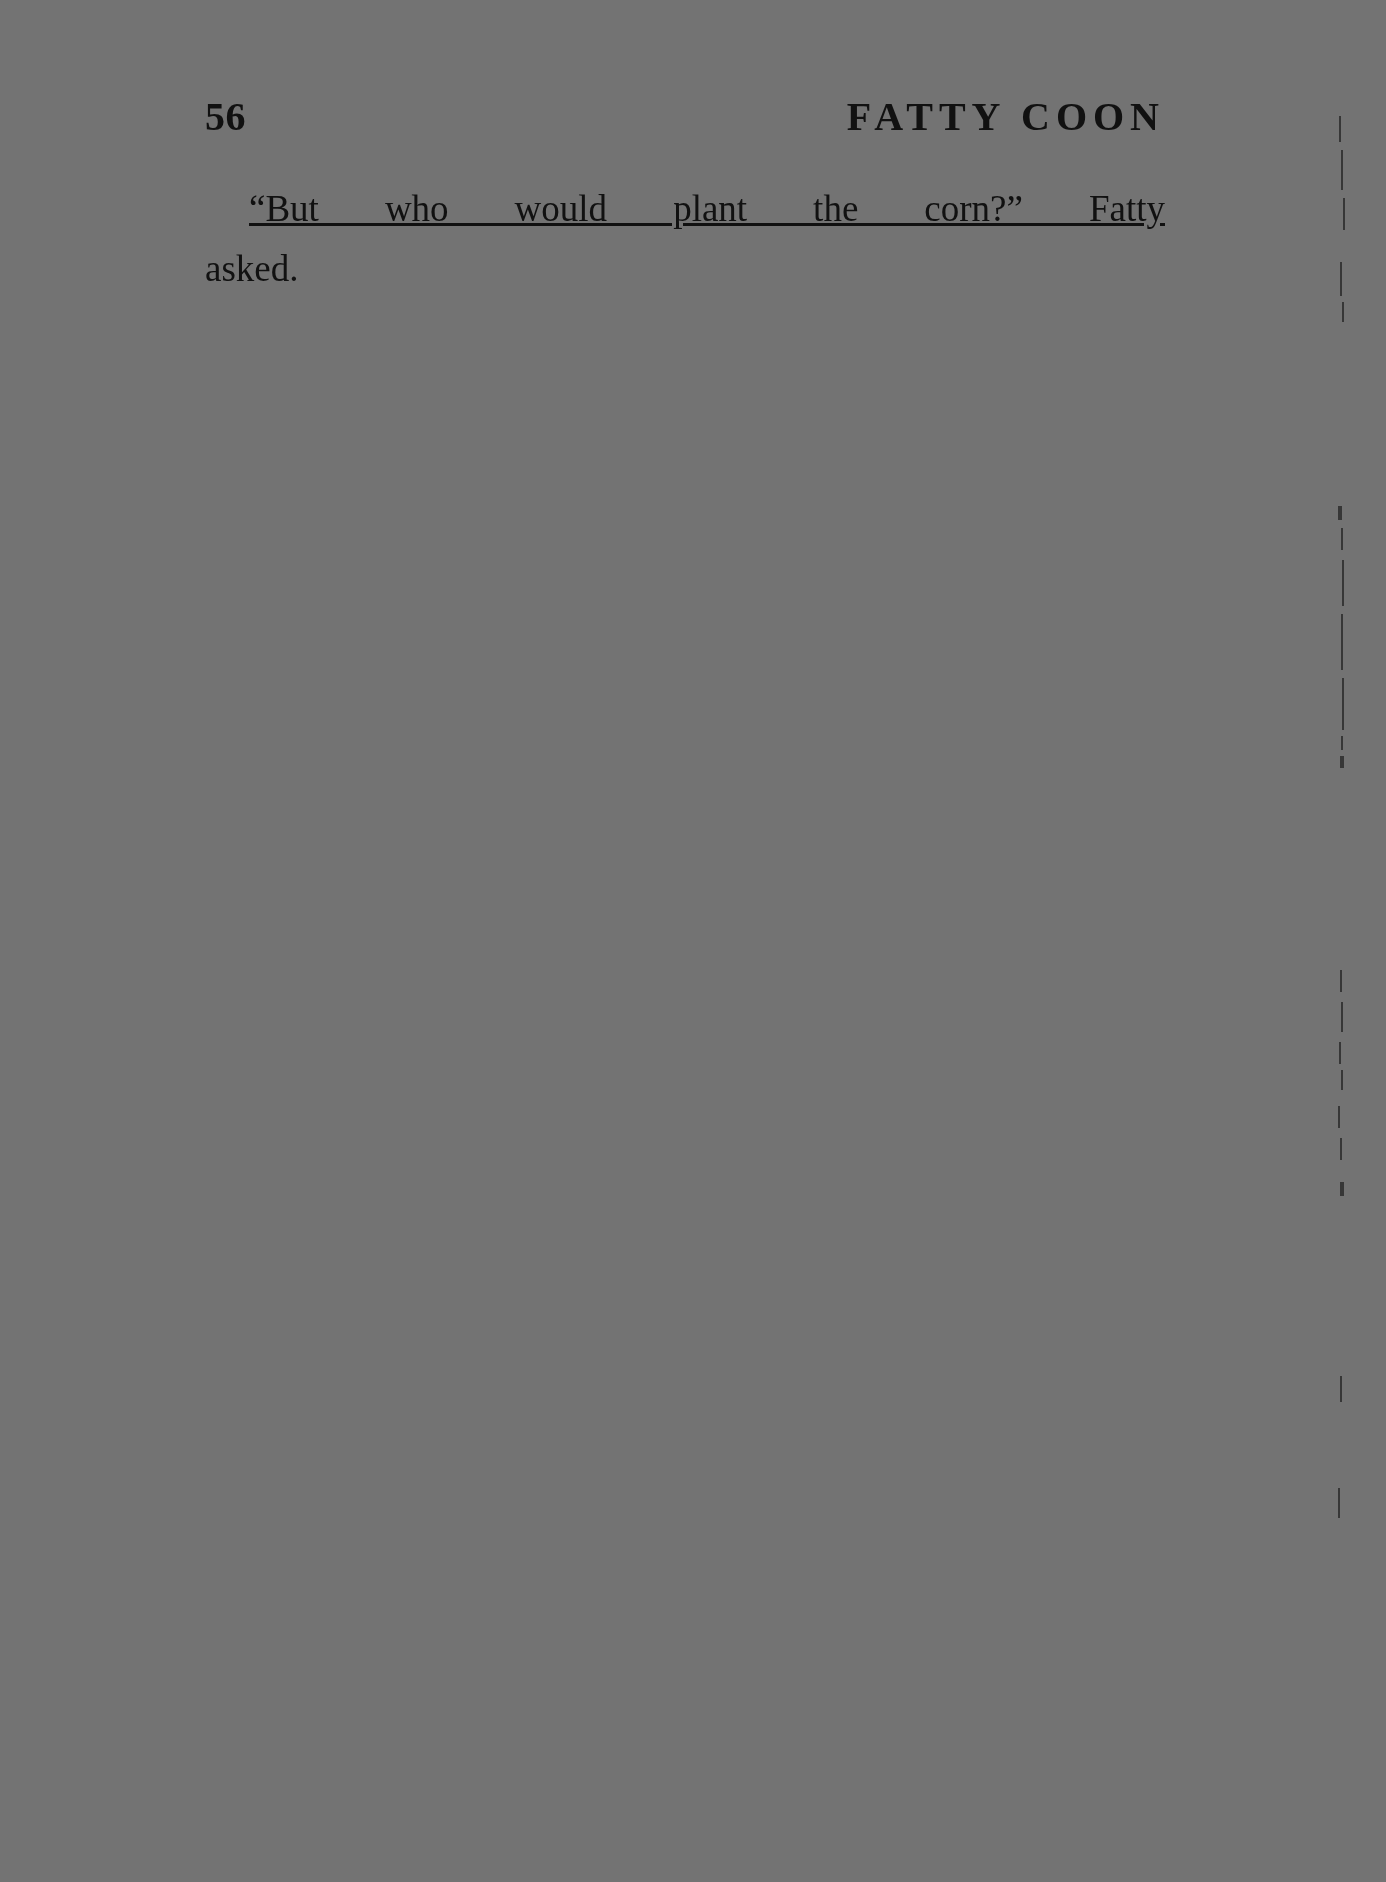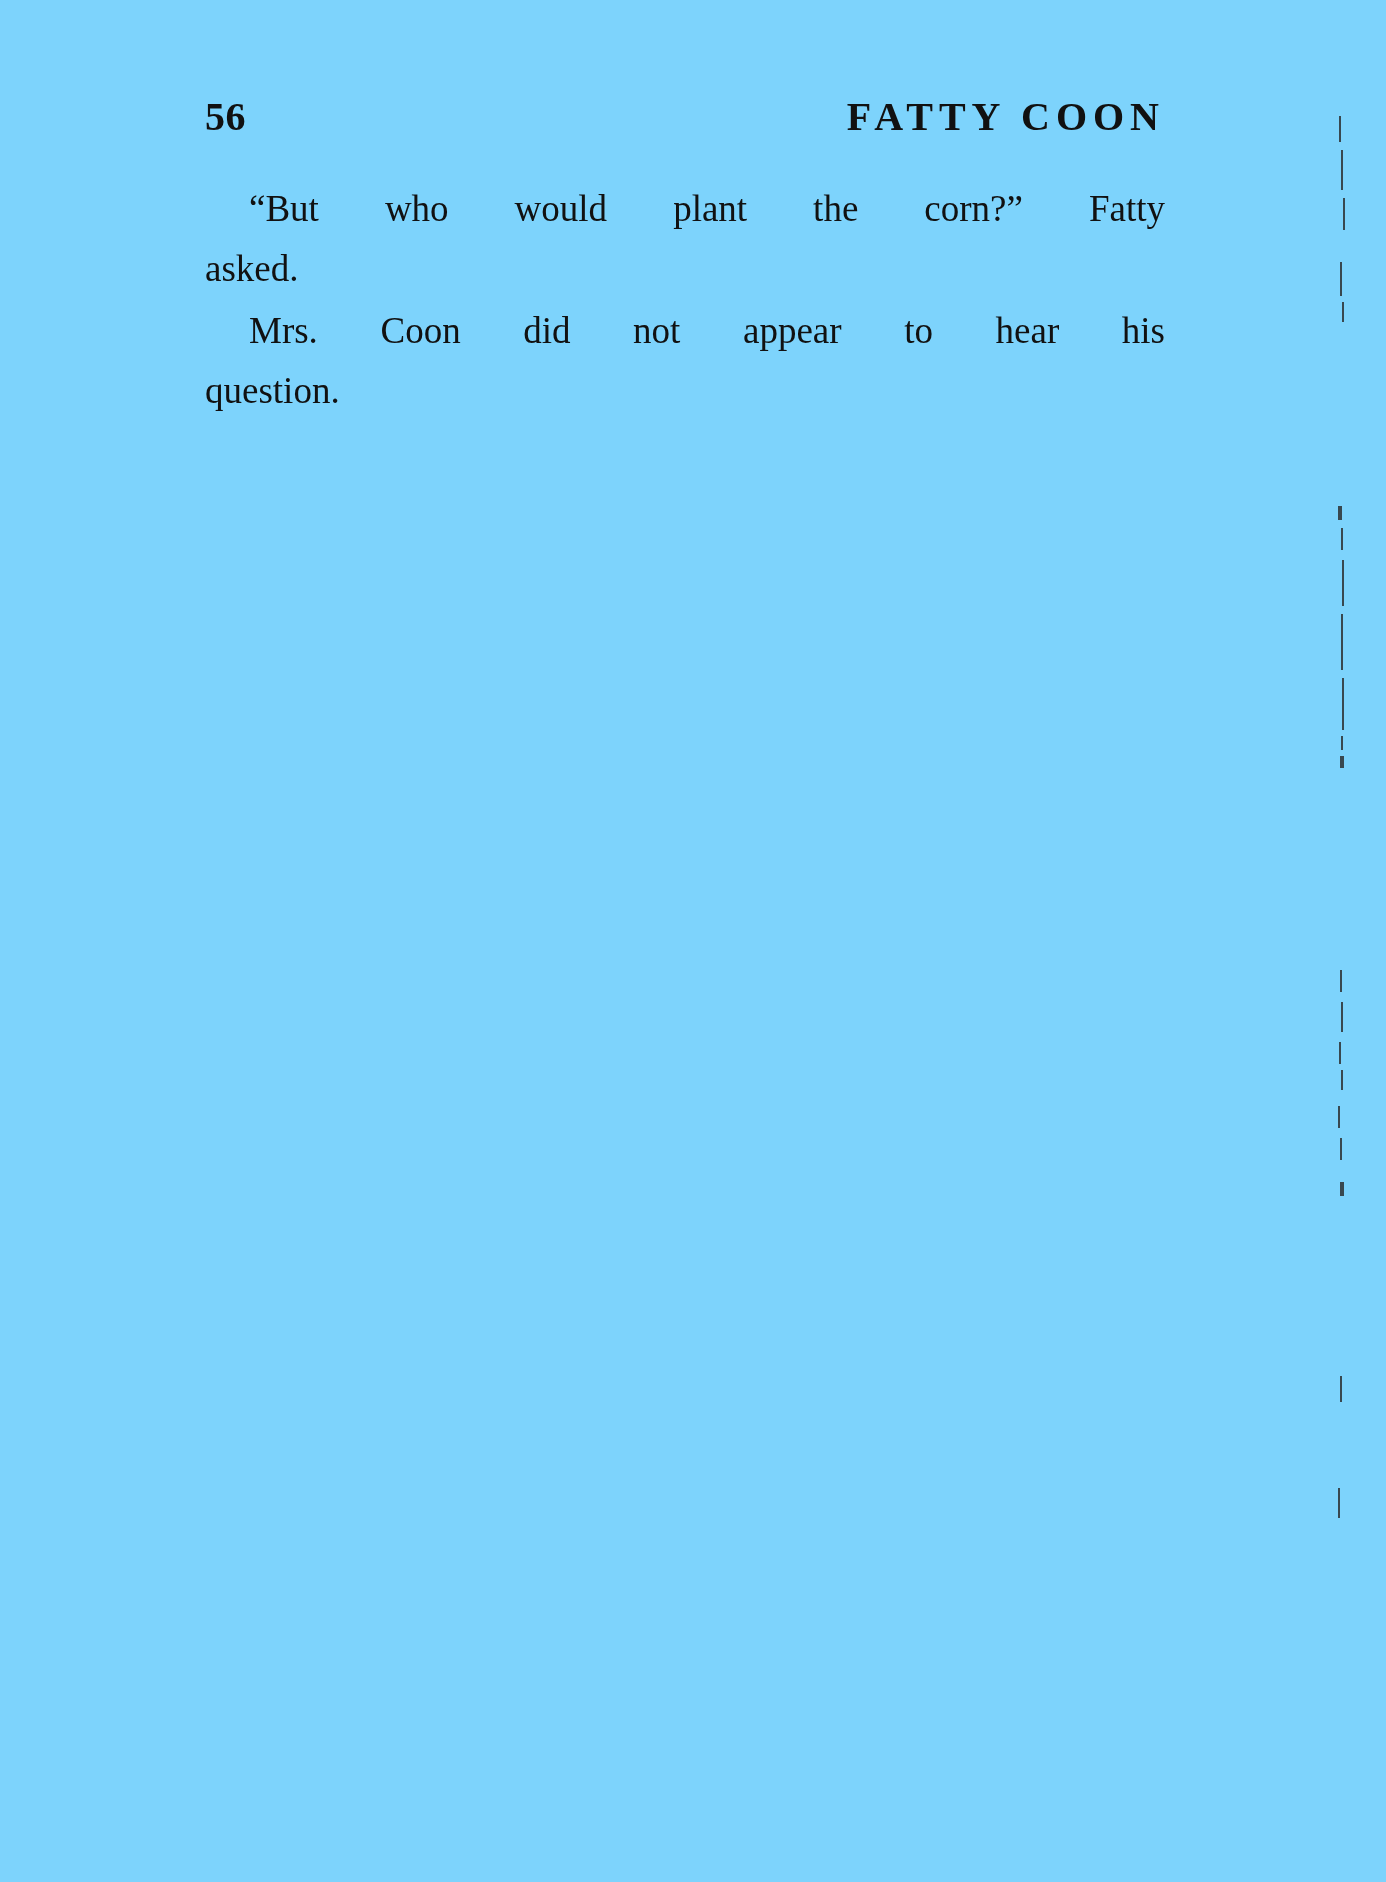--- a/index.html
+++ b/index.html
@@ -15,21 +15,21 @@
     color: #111111;
     overflow: hidden;
   }
 
   .page {
     position: absolute;
     left: 0;
     top: 0;
     width: 1386px;
     height: 1882px;
-    background: #7dd3fc;
+    background: #737373;
   }
 
   .text-block {
     position: absolute;
     left: 205px;
     top: 85px;
     width: 960px;
   }
 
   .header-row {
@@ -70,20 +70,21 @@
     hyphens: none;
   }
 
   
   .line {
     display: block;
   }
   .line.justified {
     text-align: justify;
     text-align-last: justify;
+    text-decoration: underline;
   }
   .line.flush {
     text-align: center;
     text-align-last: left;
   }
 
   
   .artifact {
     position: absolute;
     background: #2a2a2a;
@@ -100,24 +101,20 @@
     <div class="header-row">
       <div class="page-number">56</div>
       <div class="running-head">FATTY COON</div>
     </div>
 
     <div class="para">
       <span class="line justified" style="text-indent: 44px;">“But who would plant the corn?” Fatty</span>
       <span class="line flush">asked.</span>
     </div>
 
-    <div class="para">
-      <span class="line justified" style="text-indent: 44px;">Mrs. Coon did not appear to hear his</span>
-      <span class="line flush">question.</span>
-    </div>
 
   </div>
 
   <div class="artifact" style="left:1339px; top:116px;  width:2px; height:26px;"></div>
   <div class="artifact" style="left:1341px; top:150px;  width:2px; height:40px;"></div>
   <div class="artifact" style="left:1343px; top:198px;  width:2px; height:32px;"></div>
   <div class="artifact" style="left:1340px; top:262px;  width:2px; height:34px;"></div>
   <div class="artifact" style="left:1342px; top:302px;  width:2px; height:20px;"></div>
 
   <div class="artifact" style="left:1338px; top:506px;  width:4px; height:14px;"></div>

